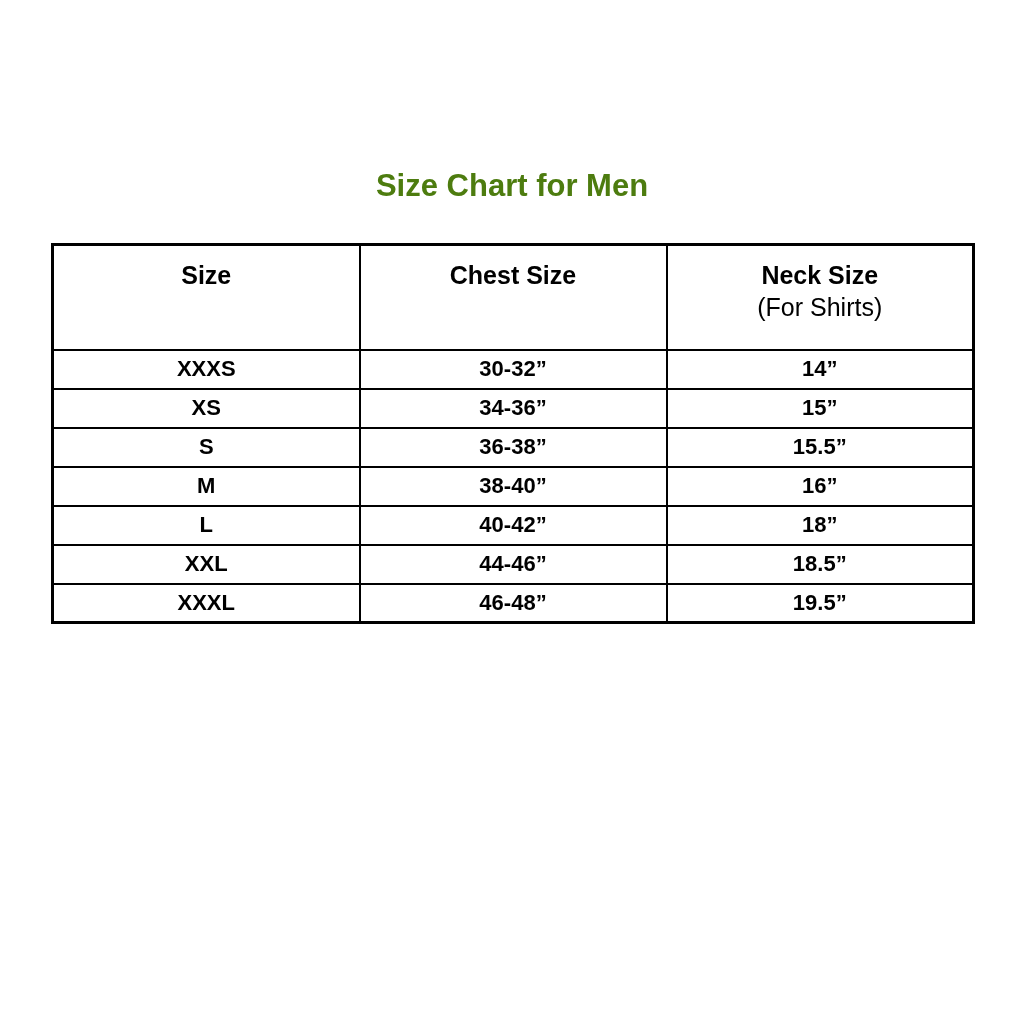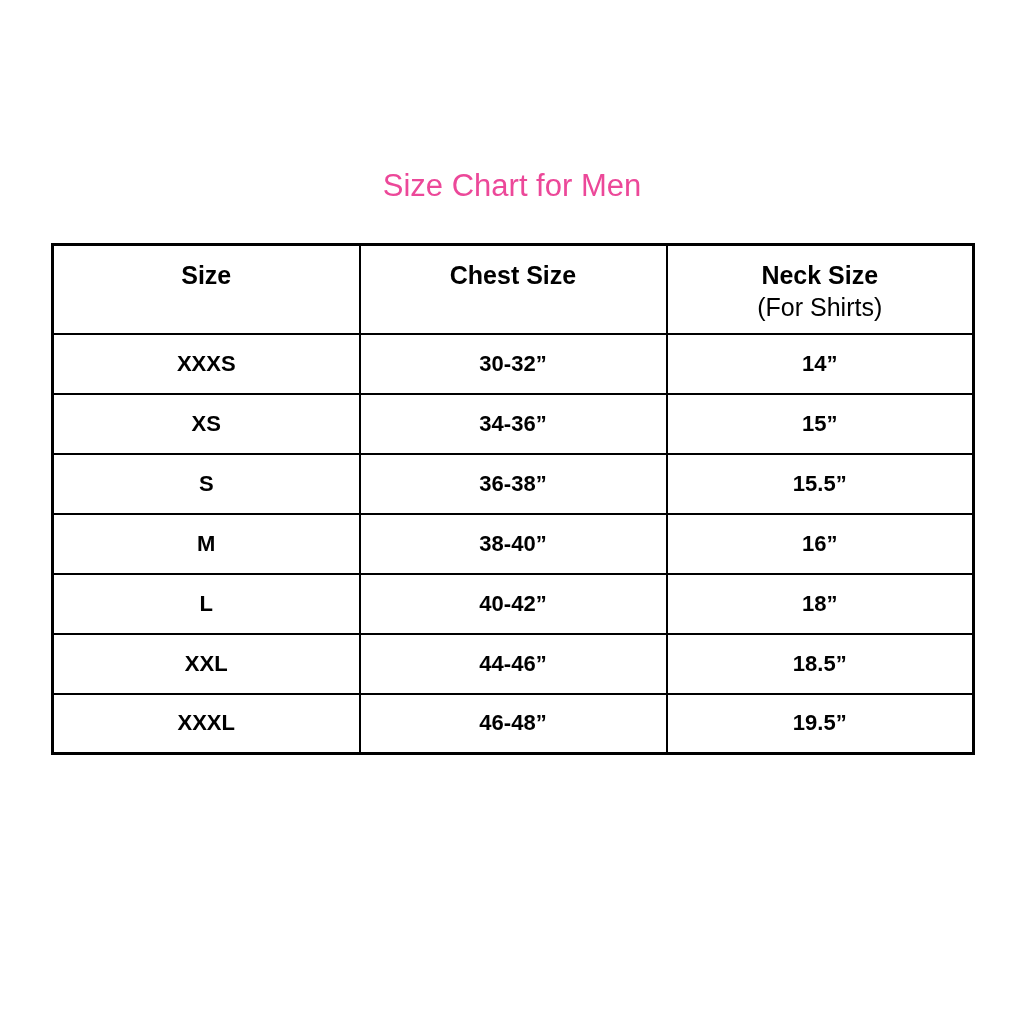--- a/index.html
+++ b/index.html
@@ -14,51 +14,51 @@
     position: relative;
     overflow: hidden;
   }
   .page-title {
     position: absolute;
     top: 168px;
     left: 0;
     width: 100%;
     text-align: center;
     font-size: 31px;
-    font-weight: normal;
-    color: #ec4899;
+    font-weight: bold;
+    color: #4d7c0f;
     margin: 0;
   }
   table.size-chart {
     position: absolute;
     left: 51px;
     top: 243px;
     width: 924px;
     border-collapse: collapse;
     table-layout: fixed;
     border: 3px solid #000000;
   }
   table.size-chart th,
   table.size-chart td {
     border: 2px solid #000000;
     text-align: center;
     color: #000000;
     font-weight: bold;
     background: #ffffff;
   }
   table.size-chart th {
-    height: 89px;
+    height: 105px;
     font-size: 25px;
     vertical-align: top;
     padding-top: 13px;
     line-height: 32px;
     box-sizing: border-box;
   }
   table.size-chart td {
-    height: 60px;
+    height: 39px;
     font-size: 22px;
     vertical-align: middle;
     padding: 0;
     box-sizing: border-box;
   }
   .header-sublabel {
     font-weight: normal;
   }
 </style>
 </head>

